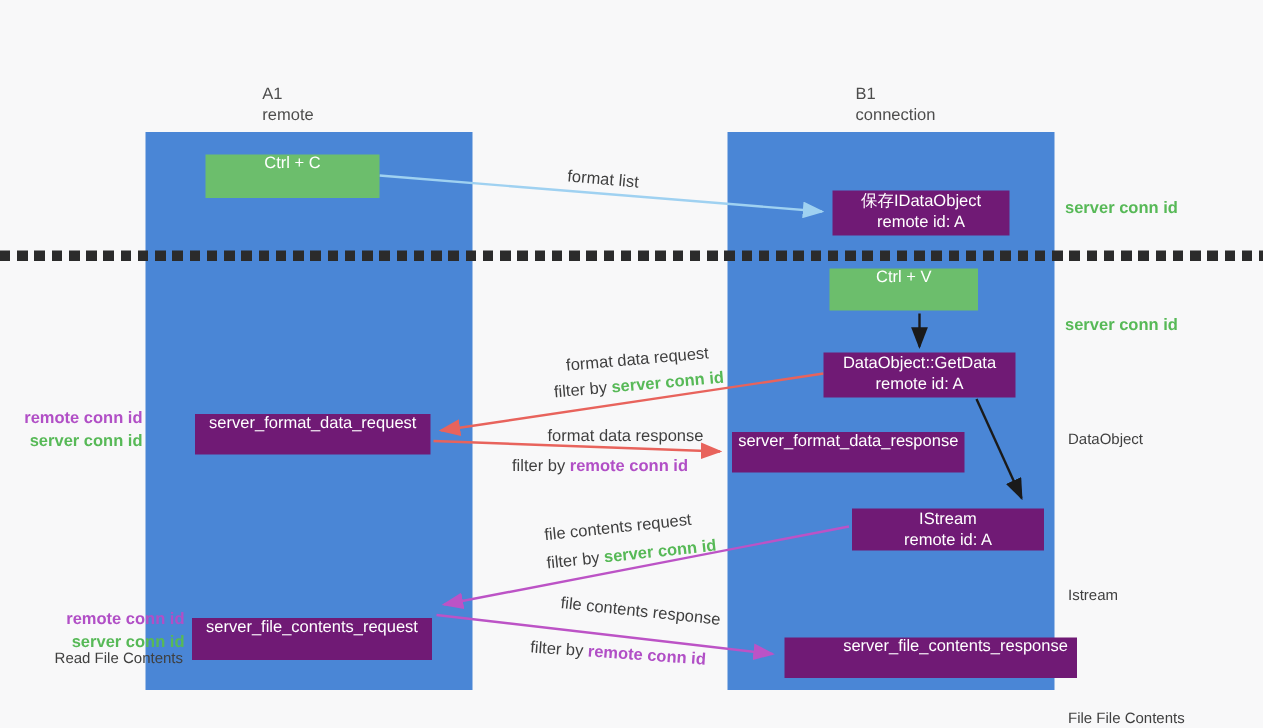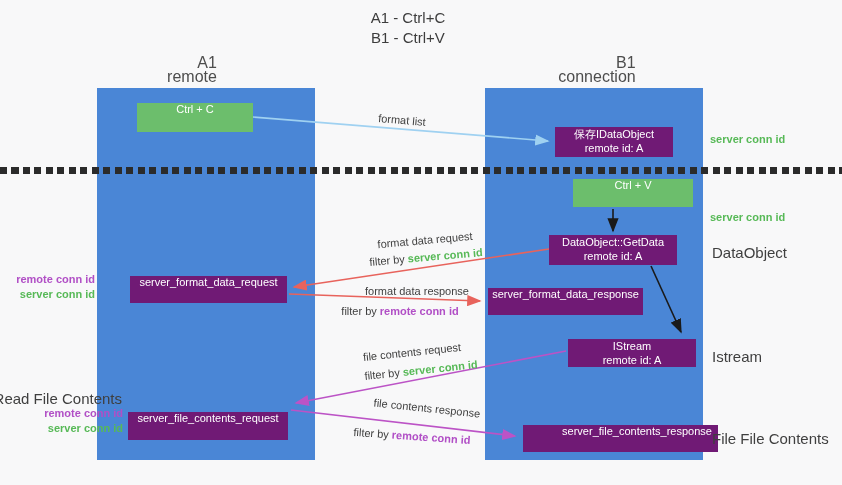--- a/index.html
+++ b/index.html
@@ -2,21 +2,21 @@
 <html><head>
 <meta charset="utf-8">
 <style>
   html,body { margin:0; padding:0; background:#f8f8f9; }
   .canvas {
     position:relative; width:842px; height:485px; overflow:hidden;
     font-family:"Liberation Sans", sans-serif; background:#f8f8f9;
   }
   .col { position:absolute; background:#4a86d6; }
   .col-header {
-    position:absolute; text-align:right; font-size:16px; color:#4d4d4d;
+    position:absolute; text-align:left; font-size:11px; color:#4d4d4d;
     line-height:14px; transform:translateX(-50%); white-space:nowrap;
   }
   .title {
     position:absolute; text-align:center; font-size:15px; color:#3d3d3d;
     line-height:20px; transform:translateX(-50%); white-space:nowrap;
   }
   .dotted-line {
     position:absolute; left:0; top:167px; width:842px; height:7px;
     background:repeating-linear-gradient(90deg,#2b2b2b 0 7px,transparent 7px 11.5px);
   }
@@ -24,38 +24,34 @@
     position:absolute; display:flex; align-items:flex-start; justify-content:center;
     color:#fff; font-size:11px; text-align:center; line-height:13px; white-space:nowrap;
   }
   .green  { background:#6cbe6c; }
   .orange { background:#701a75; }
   .mid-label {
     position:absolute; font-size:11px; color:#3f3f3f; white-space:nowrap;
     transform:translate(-50%,-50%);
   }
   .side-label { position:absolute; font-size:11px; white-space:nowrap; }
-  .dark-label { color:#3f3f3f; font-size:15px; }
+  .dark-label { color:#3f3f3f; font-size:10px;margin-top:44px; }
   .green-text  { color:#57b957; font-weight:bold; }
   .purple-text { color:#b14fc6; font-weight:bold; }
   .right-align { text-align:right; }
   .two-part span:first-child { margin-right:3px; }
   svg.arrows { position:absolute; left:0; top:0; z-index:3; pointer-events:none; }
   .layer-boxes { position:relative; z-index:4; }
   .stack { line-height:14px; }
 </style>
 </head>
 <body>
 
 <div class="canvas">
 
-  <div class="title" style="left:408px; top:8px;">
-    <div>A1 - Ctrl+C</div>
-    <div>B1 - Ctrl+V</div>
-  </div>
 
   <div class="col-header" style="left:192px; top:56px;">
     <div>A1</div>
     <div>remote</div>
   </div>
   <div class="col-header" style="left:597px; top:56px;">
     <div>B1</div>
     <div>connection</div>
   </div>
 
@@ -94,21 +90,21 @@
       <span>Ctrl + C</span>
     </div>
 
     <div class="box orange" style="left:555px; top:127px; width:118px; height:30px;">
       <div class="stack">
         <div>保存IDataObject</div>
         <div>remote id: A</div>
       </div>
     </div>
 
-    <div class="box green" style="left:553px; top:179px; width:120px; height:28px;margin-left:20px;">
+    <div class="box green" style="left:553px; top:179px; width:99px; height:28px;">
       <span>Ctrl + V</span>
     </div>
 
     <div class="box orange" style="left:549px; top:235px; width:128px; height:30px;">
       <div class="stack">
         <div>DataObject::GetData</div>
         <div>remote id: A</div>
       </div>
     </div>
 

